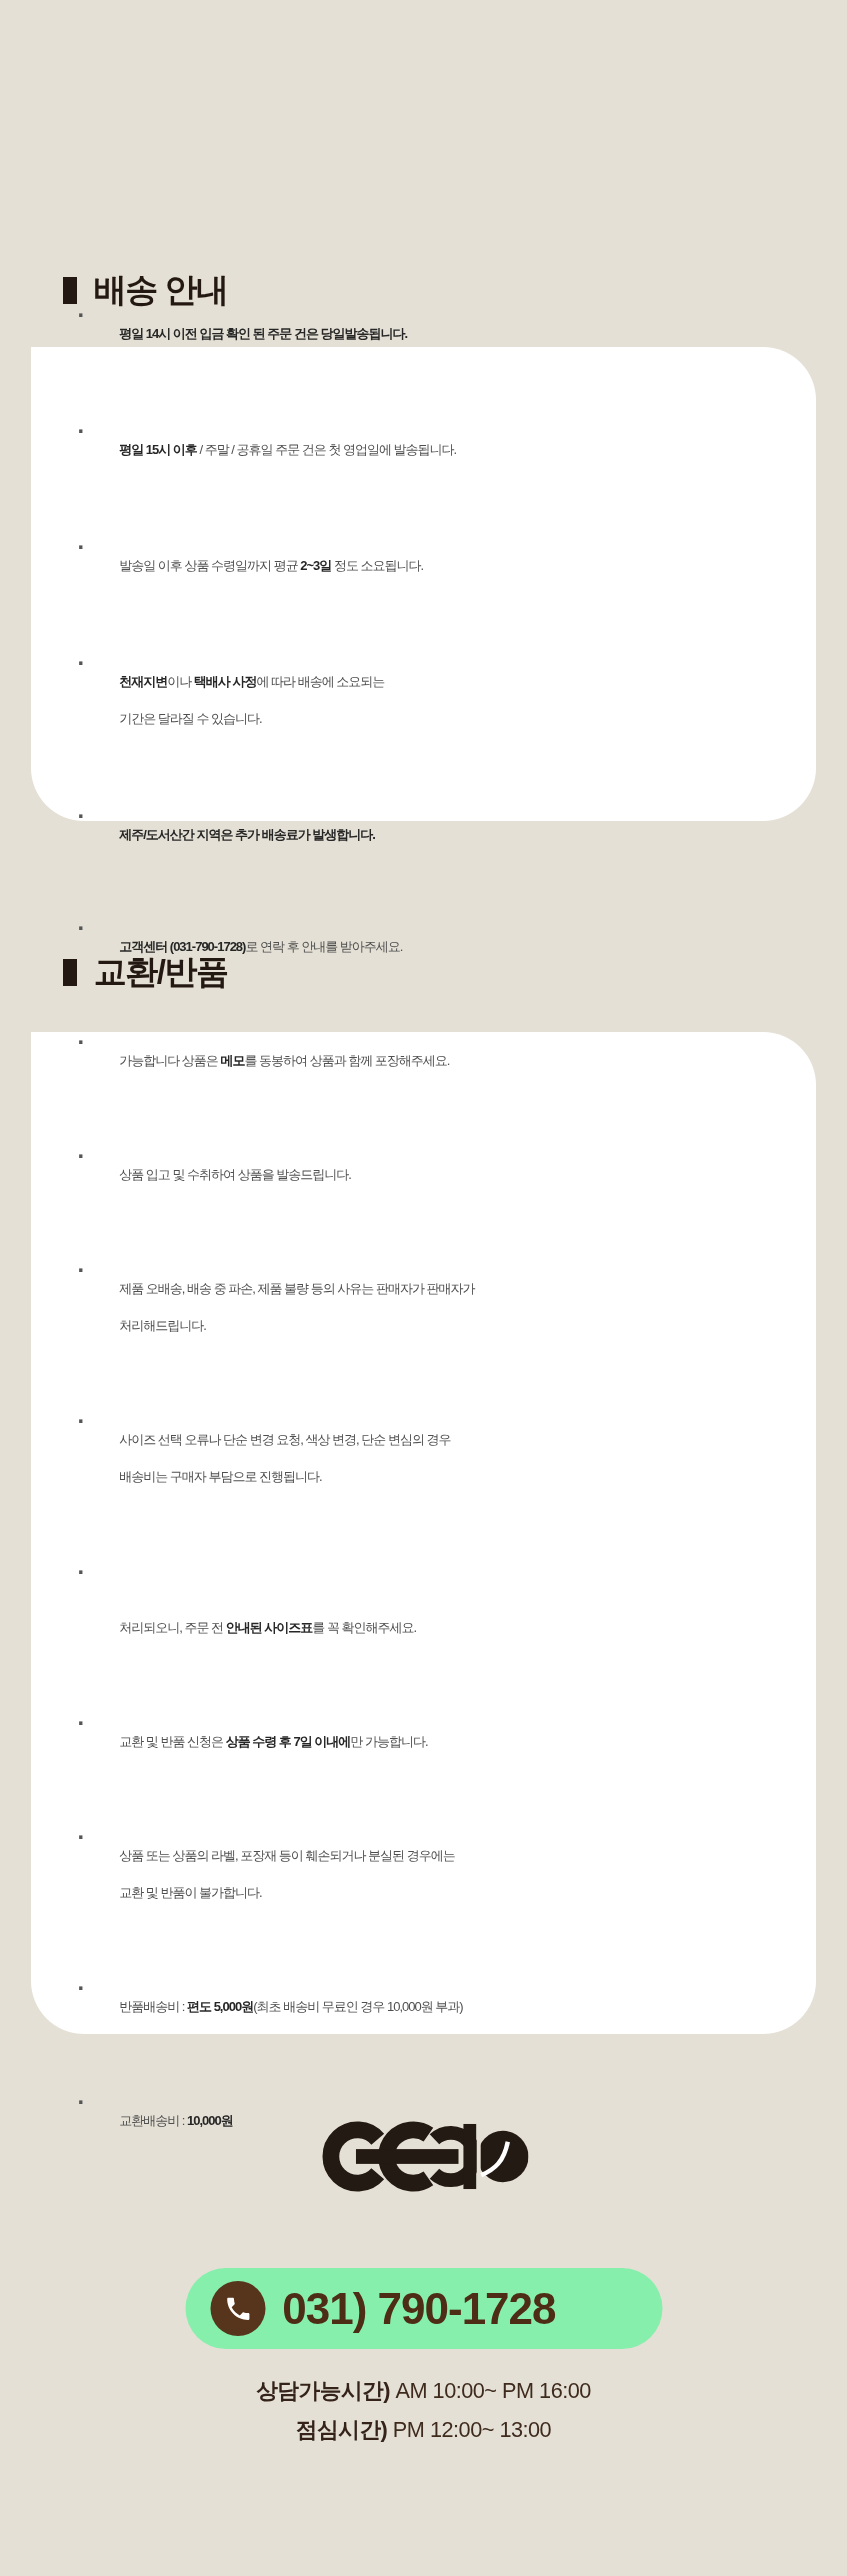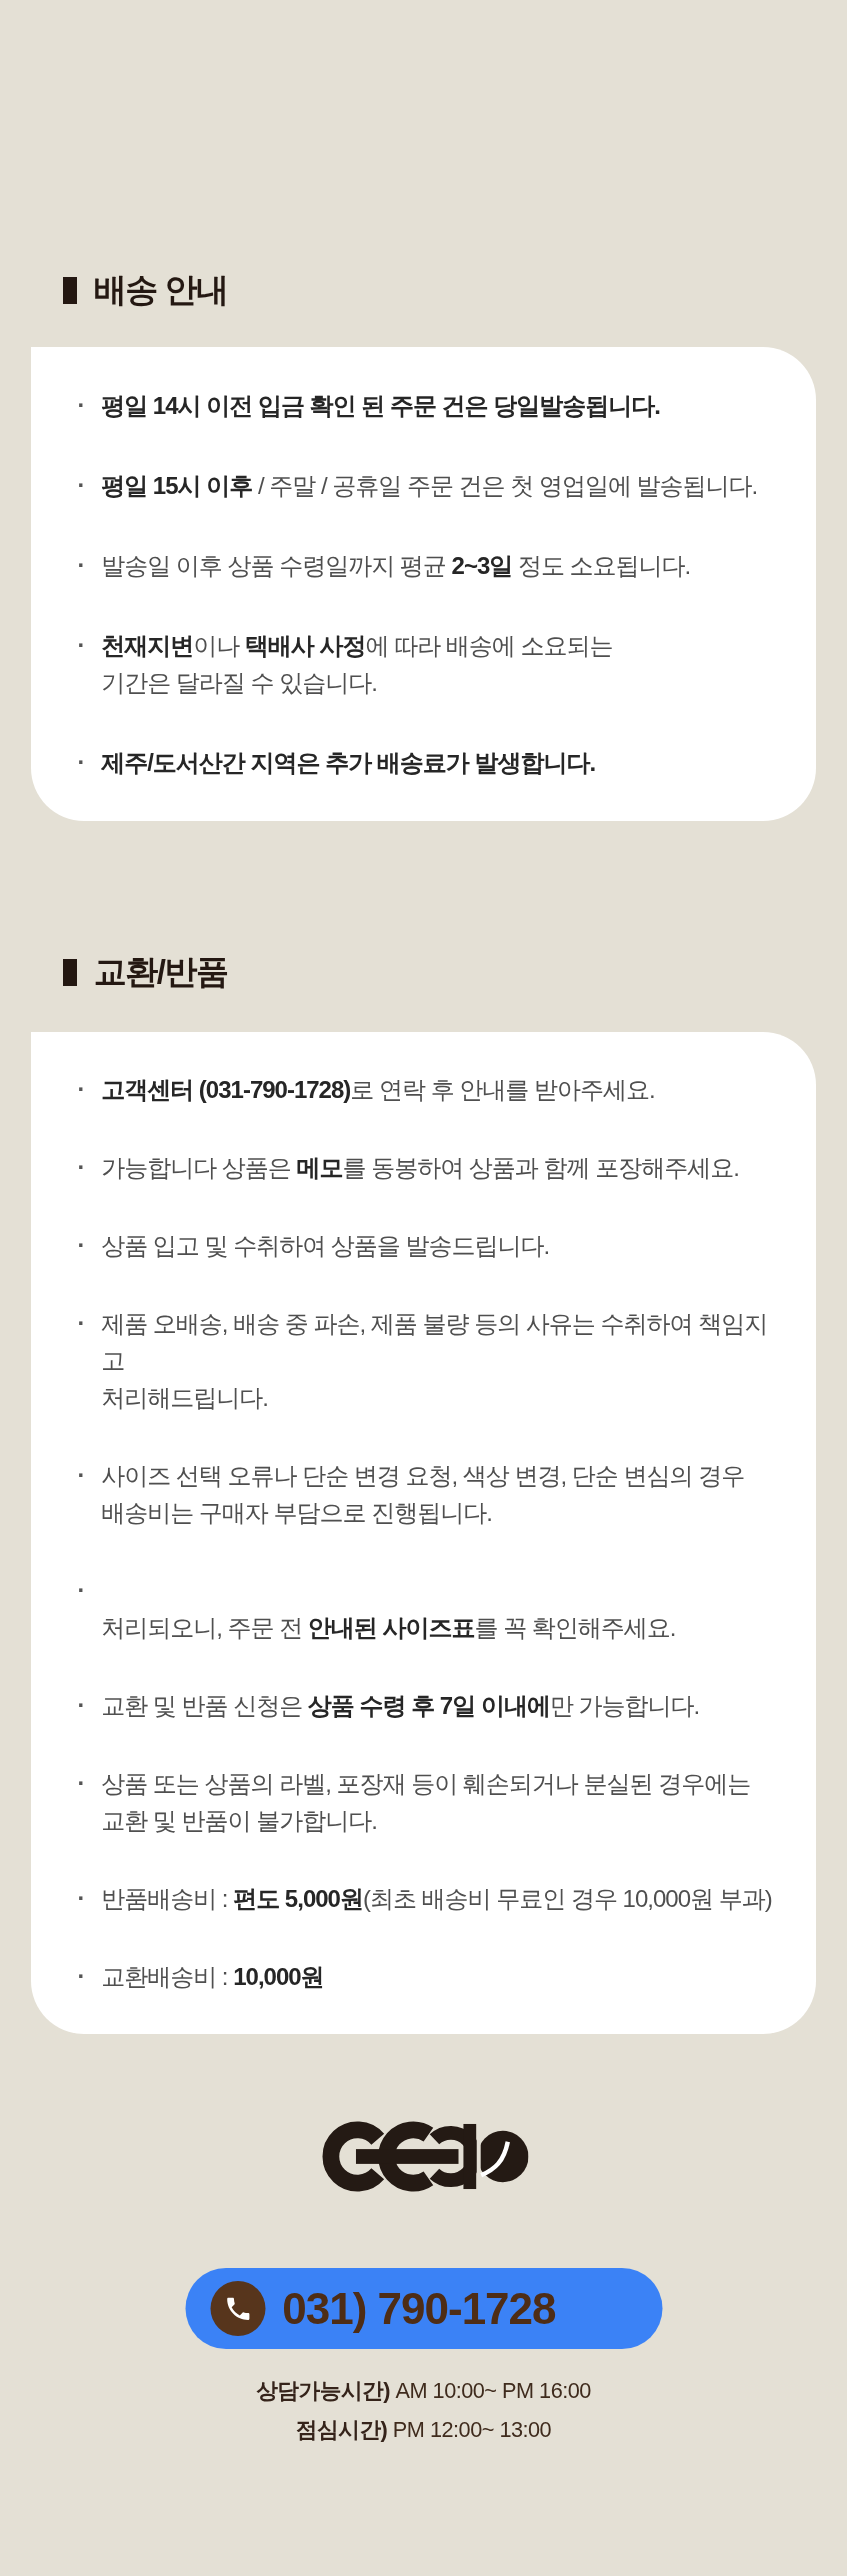--- a/index.html
+++ b/index.html
@@ -42,36 +42,36 @@
   }
   #card-shipping ul{gap:43px;}
   #card-exchange ul{gap:41px;}
   .bullet-item{display:flex;gap:14.8px;}
   .dot{
     flex:0 0 auto;width:9.9px;text-align:center;
     font-size:23.6px;line-height:37px;color:#555;
     font-weight:700;
   }
   .bullet-text{
-    margin:0;font-size:24px;line-height:37px;
+    margin:18px;font-size:13px;line-height:37px;
     color:#4f4f4f;letter-spacing:-1px;
   }
   .bullet-text .seg-bold{font-weight:700;color:#262626;}
   
   .logo-wrap{
     position:absolute;top:2118px;left:50%;
     transform:translateX(-50%);
     width:209px;height:77px;
   }
   
   .phone-pill{
     position:absolute;top:2268px;left:50%;
     transform:translateX(-50%);
     width:477px;height:81px;
-    background:#3b82f6;border-radius:43px;
+    background:#86efac;border-radius:43px;
     display:flex;align-items:center;
     padding:0 0 0 25.6px;box-sizing:border-box;gap:16.7px;
   }
   .phone-icon-circle{
     width:55px;height:55px;border-radius:50%;
     background:#57351c;flex:0 0 auto;
     display:flex;align-items:center;justify-content:center;
   }
   .phone-number{
     font-size:44px;font-weight:800;color:#4e2d16;
@@ -136,21 +136,21 @@
         <li class="bullet-item">
           <span class="dot">·</span>
           <p class="bullet-text"><span>가능합니다 상품은 </span><span class="seg-bold">메모</span><span>를 동봉하여 상품과 함께 포장해주세요.</span></p>
         </li>
         <li class="bullet-item">
           <span class="dot">·</span>
           <p class="bullet-text"><span>상품 입고 및 수취하여 상품을 발송드립니다.</span></p>
         </li>
         <li class="bullet-item">
           <span class="dot">·</span>
-          <p class="bullet-text"><span>제품 오배송, 배송 중 파손, 제품 불량 등의 사유는 수취하여 책임지고</span><br><span>처리해드립니다.</span></p>
+          <p class="bullet-text"><span>제품 오배송, 배송 중 파손, 제품 불량 등의 사유는 판매자가 판매자가</span><br><span>처리해드립니다.</span></p>
         </li>
         <li class="bullet-item">
           <span class="dot">·</span>
           <p class="bullet-text"><span>사이즈 선택 오류나 단순 변경 요청, 색상 변경, 단순 변심의 경우</span><br><span>배송비는 구매자 부담으로 진행됩니다.</span></p>
         </li>
         <li class="bullet-item">
           <span class="dot">·</span>
           <p class="bullet-text"><br><span>처리되오니, 주문 전 </span><span class="seg-bold">안내된 사이즈표</span><span>를 꼭 확인해주세요.</span></p>
         </li>
         <li class="bullet-item">

